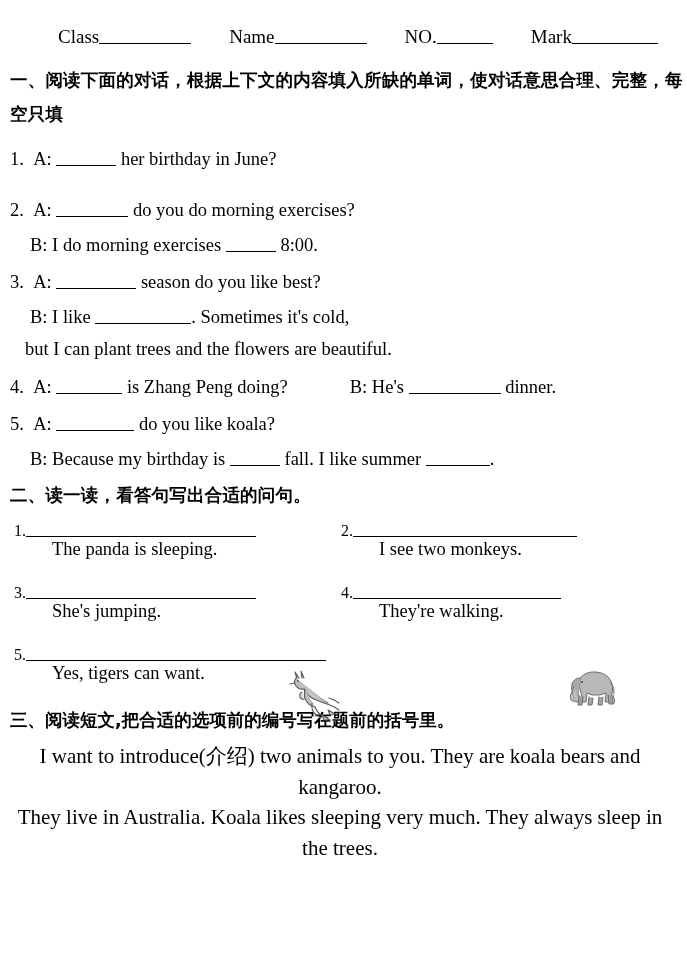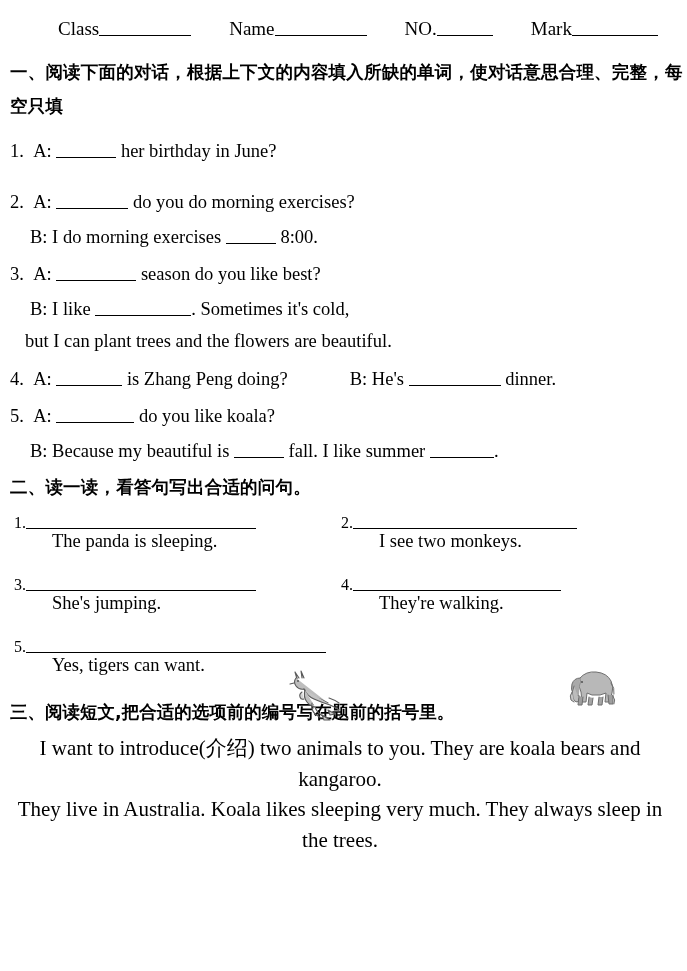--- a/index.html
+++ b/index.html
@@ -42,21 +42,21 @@
   }
 
   
   .info-row {
     margin: 18px 0 0 0;
     padding-left: 58px;
     font-size: 19px;
     line-height: 1.2;
     white-space: nowrap;
   }
-  .info-item { display: inline-block; }
+  .info-item { display: inline-block; margin-top: 8px; }
   .info-item .lbl { display: inline; }
   .blank {
     display: inline-block;
     border-bottom: 1.3px solid #000;
     vertical-align: baseline;
     height: 0.92em;
     margin-bottom: -1px;
   }
   .gap-lg { display: inline-block; width: 38px; }
 
@@ -156,21 +156,21 @@
   <div class="qline indent2">but I can plant trees and the flowers are beautiful.</div>
 
   <div class="row-sp"></div>
 
   <div class="qline"><span>4.</span>&nbsp;&nbsp;<span>A:</span>&nbsp;<span class="blank" style="width:66px"></span><span> is Zhang Peng doing?</span><span style="display:inline-block;width:62px"></span><span>B:</span>&nbsp;<span>He's </span><span class="blank" style="width:92px"></span><span> dinner.</span></div>
 
   <div class="row-sp"></div>
 
   <div class="qline"><span>5.</span>&nbsp;&nbsp;<span>A:</span>&nbsp;<span class="blank" style="width:78px"></span><span> do you like koala?</span></div>
   <div class="row-sp-sm"></div>
-  <div class="qline indent1"><span>B:</span>&nbsp;<span>Because my beautiful is </span><span class="blank" style="width:50px"></span><span> fall. I like summer </span><span class="blank" style="width:64px"></span><span>.</span></div>
+  <div class="qline indent1"><span>B:</span>&nbsp;<span>Because my birthday is </span><span class="blank" style="width:50px"></span><span> fall. I like summer </span><span class="blank" style="width:64px"></span><span>.</span></div>
 
   <div style="height:10px"></div>
 
   <div class="sec-head">二、读一读，看答句写出合适的问句。</div>
 
   <div style="height:9px"></div>
 
   <div class="two-col" style="height:62px">
     <div class="col-left">
       <div><span class="ans-num">1.</span><span class="ans-rule" style="width:230px"></span></div>

